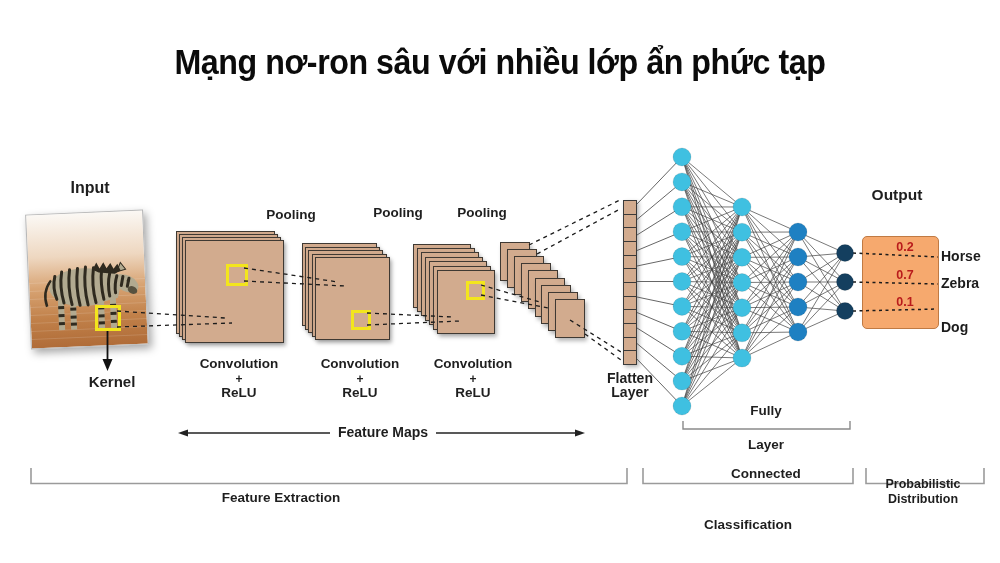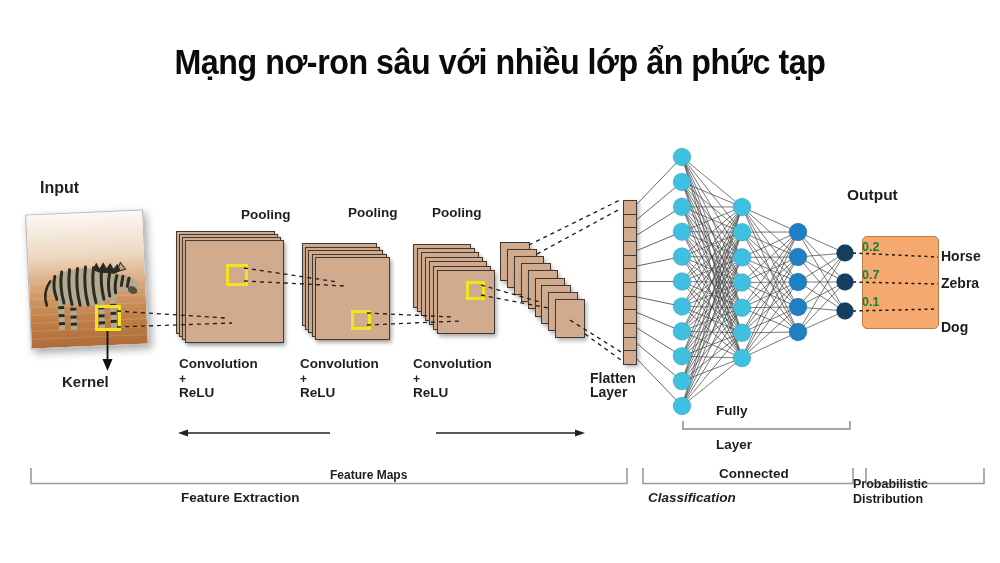--- a/index.html
+++ b/index.html
@@ -6,21 +6,21 @@
   body{
     width:1000px;height:563px;background:#ffffff;position:relative;
     font-family:"Liberation Sans", sans-serif;color:#1c1c1c;overflow:hidden;
   }
   .page{position:absolute;inset:0;}
   .title{
     position:absolute;left:0;right:0;top:42px;margin:0;text-align:center;
     font-size:35px;font-weight:700;color:#0b0b0b;letter-spacing:-0.5px;
     transform:scaleX(.92);transform-origin:center;
   }
-  .lbl{position:absolute;font-size:13.5px;font-weight:600;
+  .lbl{position:absolute;text-align:center;font-size:13.5px;font-weight:600;
        line-height:1.08;color:#1e1e1e;z-index:6;}
   .input-img{
     position:absolute;left:28px;top:212px;width:116px;height:133px;
     transform:rotate(-2.5deg);border:1px solid #b8b8b8;
     box-shadow:3px 4px 8px rgba(0,0,0,.35);z-index:1;background:#eee;
   }
   .kernel{position:absolute;border:3px solid #f3e51d;background:transparent;z-index:3;}
   .k-zebra{left:95px;top:305px;width:20px;height:20px;}
   .k-s1{left:226px;top:264px;width:16px;height:16px;}
   .k-s2{left:351px;top:310px;width:14px;height:14px;}
@@ -35,22 +35,22 @@
     border:1.4px solid #3a3a3a;background:#d2ab8e;display:flex;
     flex-direction:column;z-index:2;box-shadow:2px 2px 4px rgba(0,0,0,.3);
   }
   .flatten-bar .cell{flex:1;border-bottom:1px solid #3a3a3a;}
   .flatten-bar .cell:last-child{border-bottom:none;}
   .overlay{position:absolute;left:0;top:0;z-index:5;pointer-events:none;}
   .softmax-box{
     position:absolute;left:862px;top:236px;width:75px;height:91px;
     background:#f6a96e;border:1.5px solid #c07a43;border-radius:5px;z-index:1;
   }
-  .pred-val{position:absolute;left:862px;width:86px;
-            font-size:12.5px;font-weight:700;color:#15803d;z-index:6;}
+  .pred-val{position:absolute;left:862px;width:86px;text-align:center;
+            font-size:12.5px;font-weight:700;color:#b91c1c;z-index:6;}
   .pred-class{position:absolute;left:941px;width:60px;text-align:left;
               font-size:14px;font-weight:600;z-index:6;}
   .bg-white{background:#fff;display:inline-block;padding:0 3px;}
 </style>
 </head>
 <body>
 
 <div class="page">
 
   <h1 class="title">Mạng nơ-ron sâu với nhiều lớp ẩn phức tạp</h1>
@@ -183,21 +183,21 @@
     <span>Convolution</span><br>
     <span style="font-size:12px;">+</span><br>
     <span>ReLU</span>
   </div>
   <div class="lbl" style="left:413px;top:357px;width:120px;">
     <span>Convolution</span><br>
     <span style="font-size:12px;">+</span><br>
     <span>ReLU</span>
   </div>
 
-  <div class="lbl" style="left:330px;top:425px;width:106px;font-size:12px;margin-top:44px;">Feature Maps</div>
+  <div class="lbl" style="left:330px;top:425px;width:106px;font-size:14px;">Feature Maps</div>
 
   <div class="flatten-bar">
       <div class="cell"></div>
       <div class="cell"></div>
       <div class="cell"></div>
       <div class="cell"></div>
       <div class="cell"></div>
       <div class="cell"></div>
       <div class="cell"></div>
       <div class="cell"></div>
@@ -217,21 +217,21 @@
   <div class="lbl" style="left:847px;top:187px;width:100px;font-size:15.5px;font-weight:700;">Output</div>
   <div class="softmax-box"></div>
   <div class="pred-val" style="top:240px;">0.2</div>
   <div class="pred-val" style="top:268px;">0.7</div>
   <div class="pred-val" style="top:295px;">0.1</div>
   <div class="pred-class" style="top:248px;">Horse</div>
   <div class="pred-class" style="top:275px;">Zebra</div>
   <div class="pred-class" style="top:302px;margin-top:17px;">Dog</div>
 
   <div class="lbl" style="left:181px;top:491px;width:200px;">Feature Extraction</div>
-  <div class="lbl" style="left:648px;top:491px;width:200px;font-style:italic;">Classification</div>
+  <div class="lbl" style="left:648px;top:518px;width:200px;">Classification</div>
   <div class="lbl" style="left:853px;top:477px;width:140px;font-size:12.5px;line-height:14.5px;">
     <span>Probabilistic</span><br><span>Distribution</span>
   </div>
 
   <svg class="overlay" width="1000" height="563" viewBox="0 0 1000 563">
 
     <g>
       <line x1="107.5" y1="331" x2="107.5" y2="360" stroke="#111" stroke-width="1.8"></line>
       <polygon points="102.5,359 112.5,359 107.5,371" fill="#111"></polygon>
     </g>

